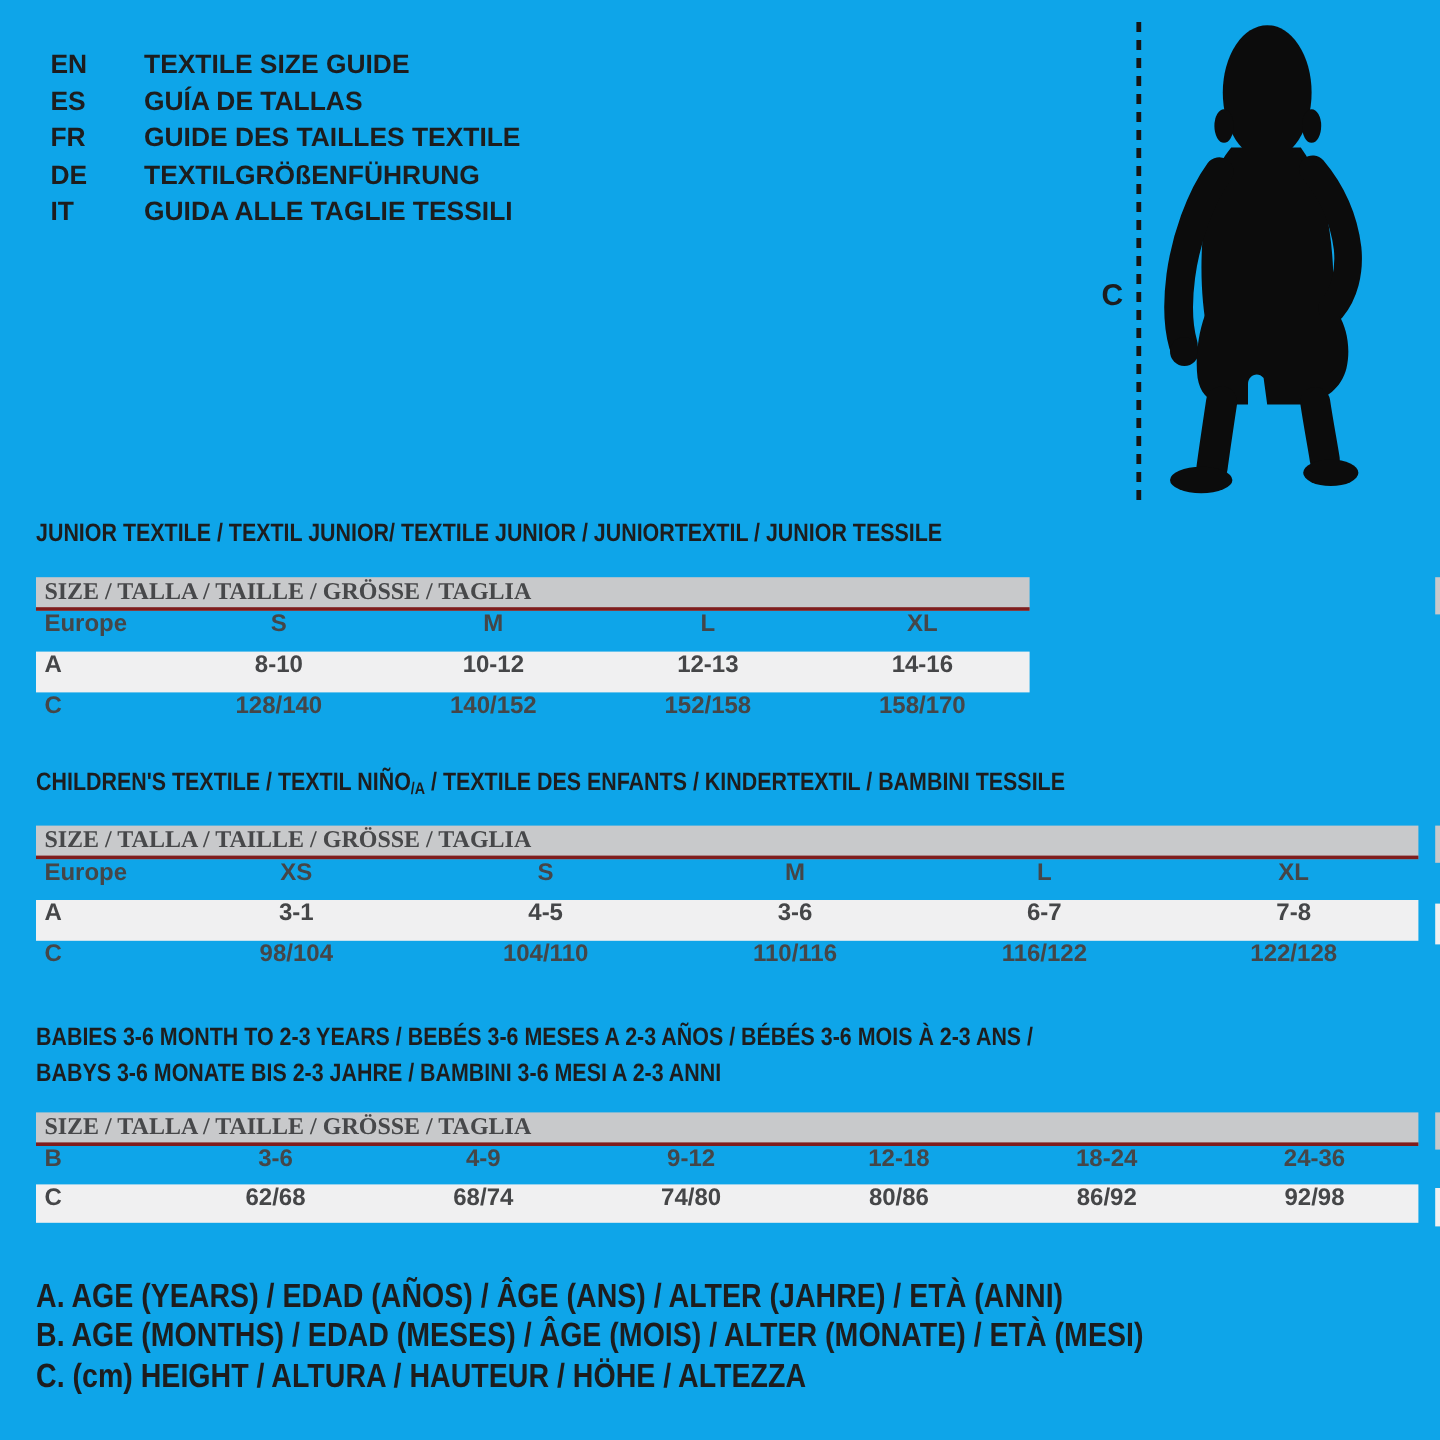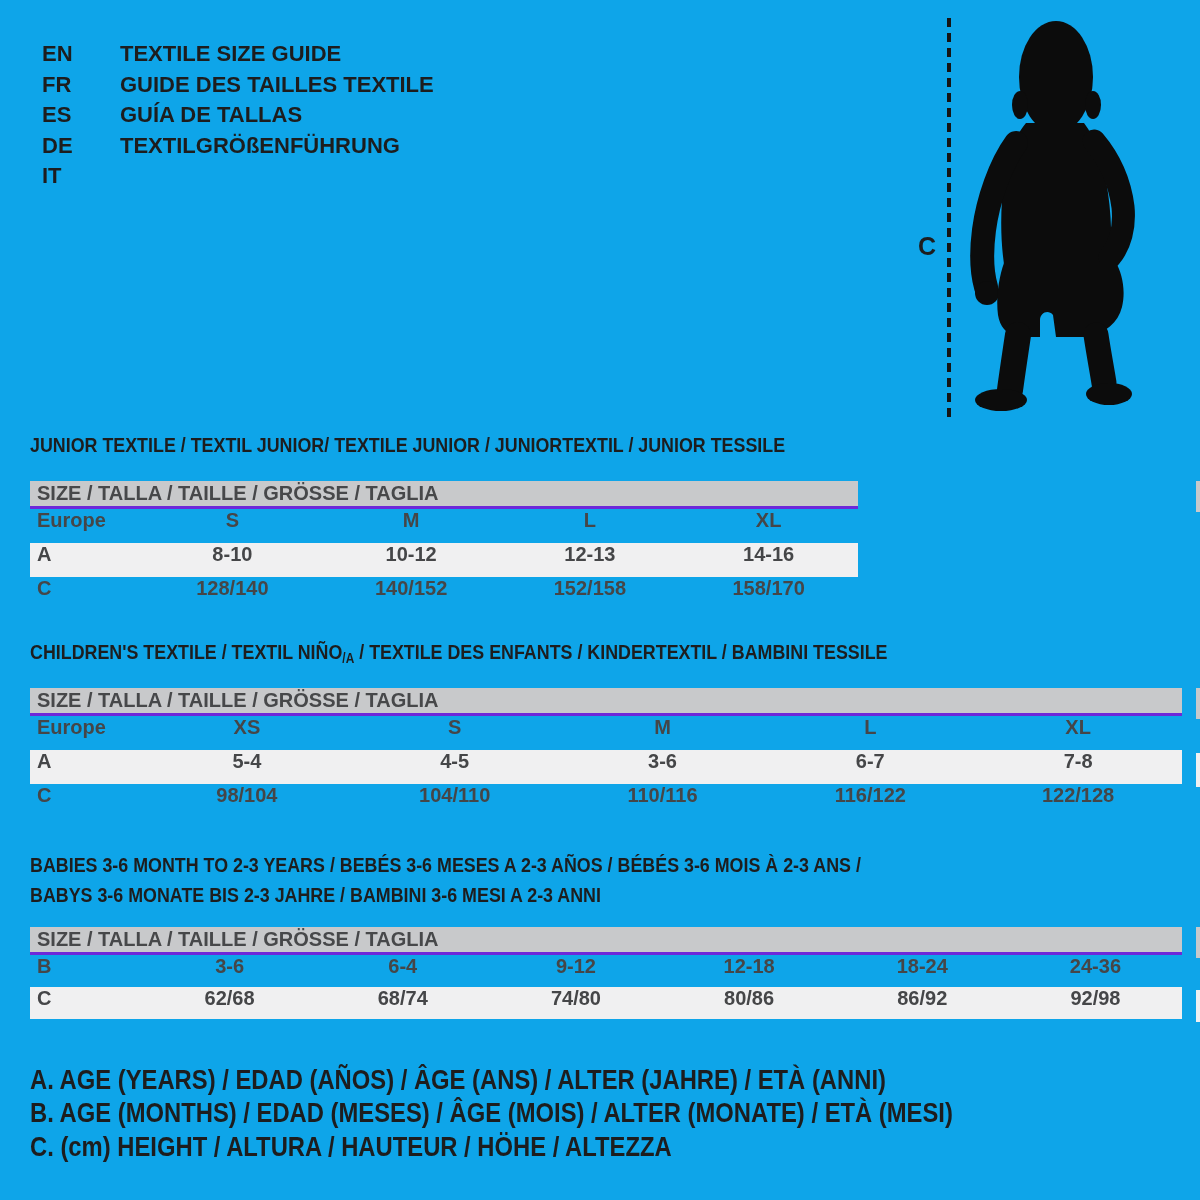--- a/index.html
+++ b/index.html
@@ -23,22 +23,22 @@
            transform:scaleX(0.85);transform-origin:0 50%;}
   .h-junior{top:434px;}
   .h-children{top:641px;}
   .h-babies{top:850px;line-height:30px;}
   .sub-a{font-size:14px;position:relative;top:4px;}
   
   .sg-table{position:absolute;left:30px;font-size:20px;font-weight:bold;color:#454648;}
   .t-junior{top:481px;width:828px;}
   .t-children{top:688px;width:1152px;}
   .t-babies{top:927px;width:1152px;}
-  .t-bar{height:28px;background:#c8c9cb;border-bottom:3px solid #6d28d9;
-         display:flex;align-items:center;padding-left:7px;box-sizing:border-box;color:#47484a;}
+  .t-bar{height:28px;background:#c8c9cb;border-bottom:3px solid #7f1d1d;
+         display:flex;align-items:center;padding-left:7px;box-sizing:border-box;color:#47484a;font-family:Liberation Serif, serif;}
   .t-row{display:flex;align-items:flex-start;height:34px;}
   .t-babies .t-row{height:32px;}
   .t-row.alt{background:#f0f0f1;}
   .t-lbl{width:113px;padding-left:7px;box-sizing:border-box;}
   .t-val{flex:1;text-align:center;}
   
   .legend{position:absolute;left:30px;top:1063px;font-size:28px;font-weight:bold;line-height:33.3px;white-space:nowrap;}
   .legend div{transform:scaleX(0.85);transform-origin:0 50%;}
   
   .edge{position:absolute;left:1196px;width:4px;}
@@ -54,33 +54,34 @@
 <body>
 
 <div class="canvas">
 
   <div class="lang-list">
     <div class="lang-row">
       <span class="lang-code">EN</span>
       <span>TEXTILE SIZE GUIDE</span>
     </div>
     <div class="lang-row">
+      <span class="lang-code">ES</span>
+      <span>GUÍA DE TALLAS</span>
+    </div>
+    <div class="lang-row">
       <span class="lang-code">FR</span>
       <span>GUIDE DES TAILLES TEXTILE</span>
-    </div>
-    <div class="lang-row">
-      <span class="lang-code">ES</span>
-      <span>GUÍA DE TALLAS</span>
     </div>
     <div class="lang-row">
       <span class="lang-code">DE</span>
       <span>TEXTILGRÖßENFÜHRUNG</span>
     </div>
     <div class="lang-row">
       <span class="lang-code">IT</span>
+      <span>GUIDA ALLE TAGLIE TESSILI</span>
     </div>
   </div>
 
   <span class="measure-c">C</span>
   <div class="dash-line"></div>
   <svg class="fig-svg" width="180" height="400" viewBox="0 0 180 400" fill="#0c0c0c" stroke="none">
     <ellipse cx="96" cy="62" rx="37" ry="56"></ellipse>
     <ellipse cx="60" cy="90" rx="8" ry="14"></ellipse>
     <ellipse cx="133" cy="90" rx="8" ry="14"></ellipse>
     <path d="M66,108 C52,125 44,150 42,185 C40,215 42,240 46,262 L150,262 C152,235 152,205 148,178 C144,148 136,124 124,108 Z"></path>
@@ -126,21 +127,21 @@
     <div class="t-row">
       <span class="t-lbl">Europe</span>
       <span class="t-val">XS</span>
       <span class="t-val">S</span>
       <span class="t-val">M</span>
       <span class="t-val">L</span>
       <span class="t-val">XL</span>
     </div>
     <div class="t-row alt">
       <span class="t-lbl">A</span>
-      <span class="t-val">5-4</span>
+      <span class="t-val">3-1</span>
       <span class="t-val">4-5</span>
       <span class="t-val">3-6</span>
       <span class="t-val">6-7</span>
       <span class="t-val">7-8</span>
     </div>
     <div class="t-row">
       <span class="t-lbl">C</span>
       <span class="t-val">98/104</span>
       <span class="t-val">104/110</span>
       <span class="t-val">110/116</span>
@@ -151,21 +152,21 @@
 
   <div class="heading h-babies">
     <div>BABIES 3-6 MONTH TO 2-3 YEARS / BEBÉS 3-6 MESES A 2-3 AÑOS / BÉBÉS 3-6 MOIS À 2-3 ANS /</div>
     <div>BABYS 3-6 MONATE BIS 2-3 JAHRE / BAMBINI 3-6 MESI A 2-3 ANNI</div>
   </div>
   <div class="sg-table t-babies">
     <div class="t-bar">SIZE / TALLA / TAILLE / GRÖSSE / TAGLIA</div>
     <div class="t-row">
       <span class="t-lbl">B</span>
       <span class="t-val">3-6</span>
-      <span class="t-val">6-4</span>
+      <span class="t-val">4-9</span>
       <span class="t-val">9-12</span>
       <span class="t-val">12-18</span>
       <span class="t-val">18-24</span>
       <span class="t-val">24-36</span>
     </div>
     <div class="t-row alt">
       <span class="t-lbl">C</span>
       <span class="t-val">62/68</span>
       <span class="t-val">68/74</span>
       <span class="t-val">74/80</span>

